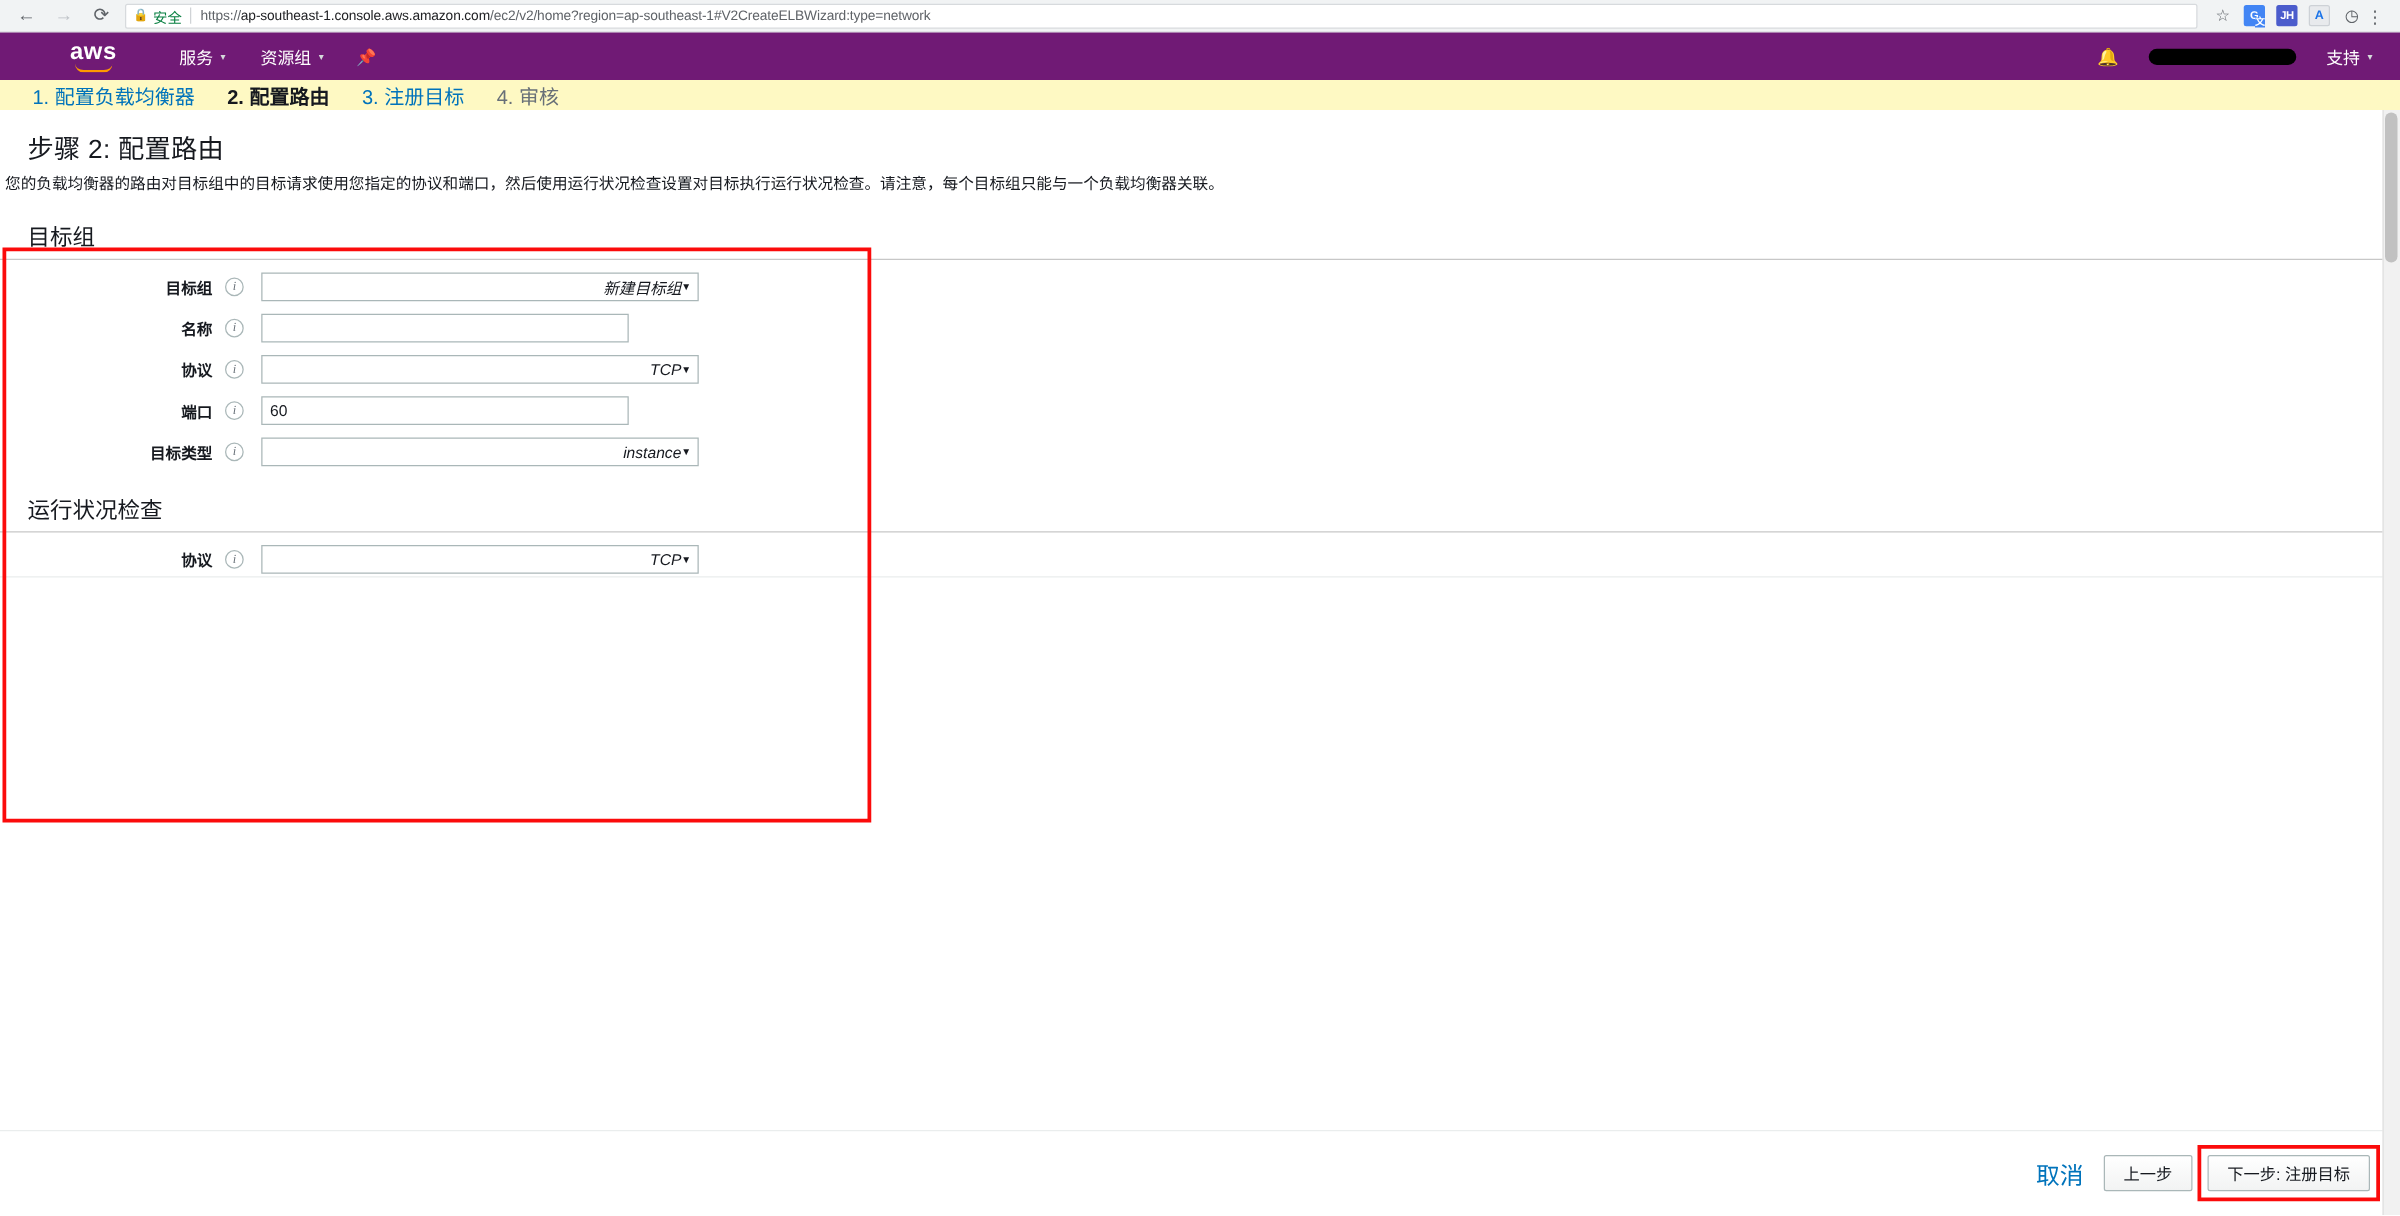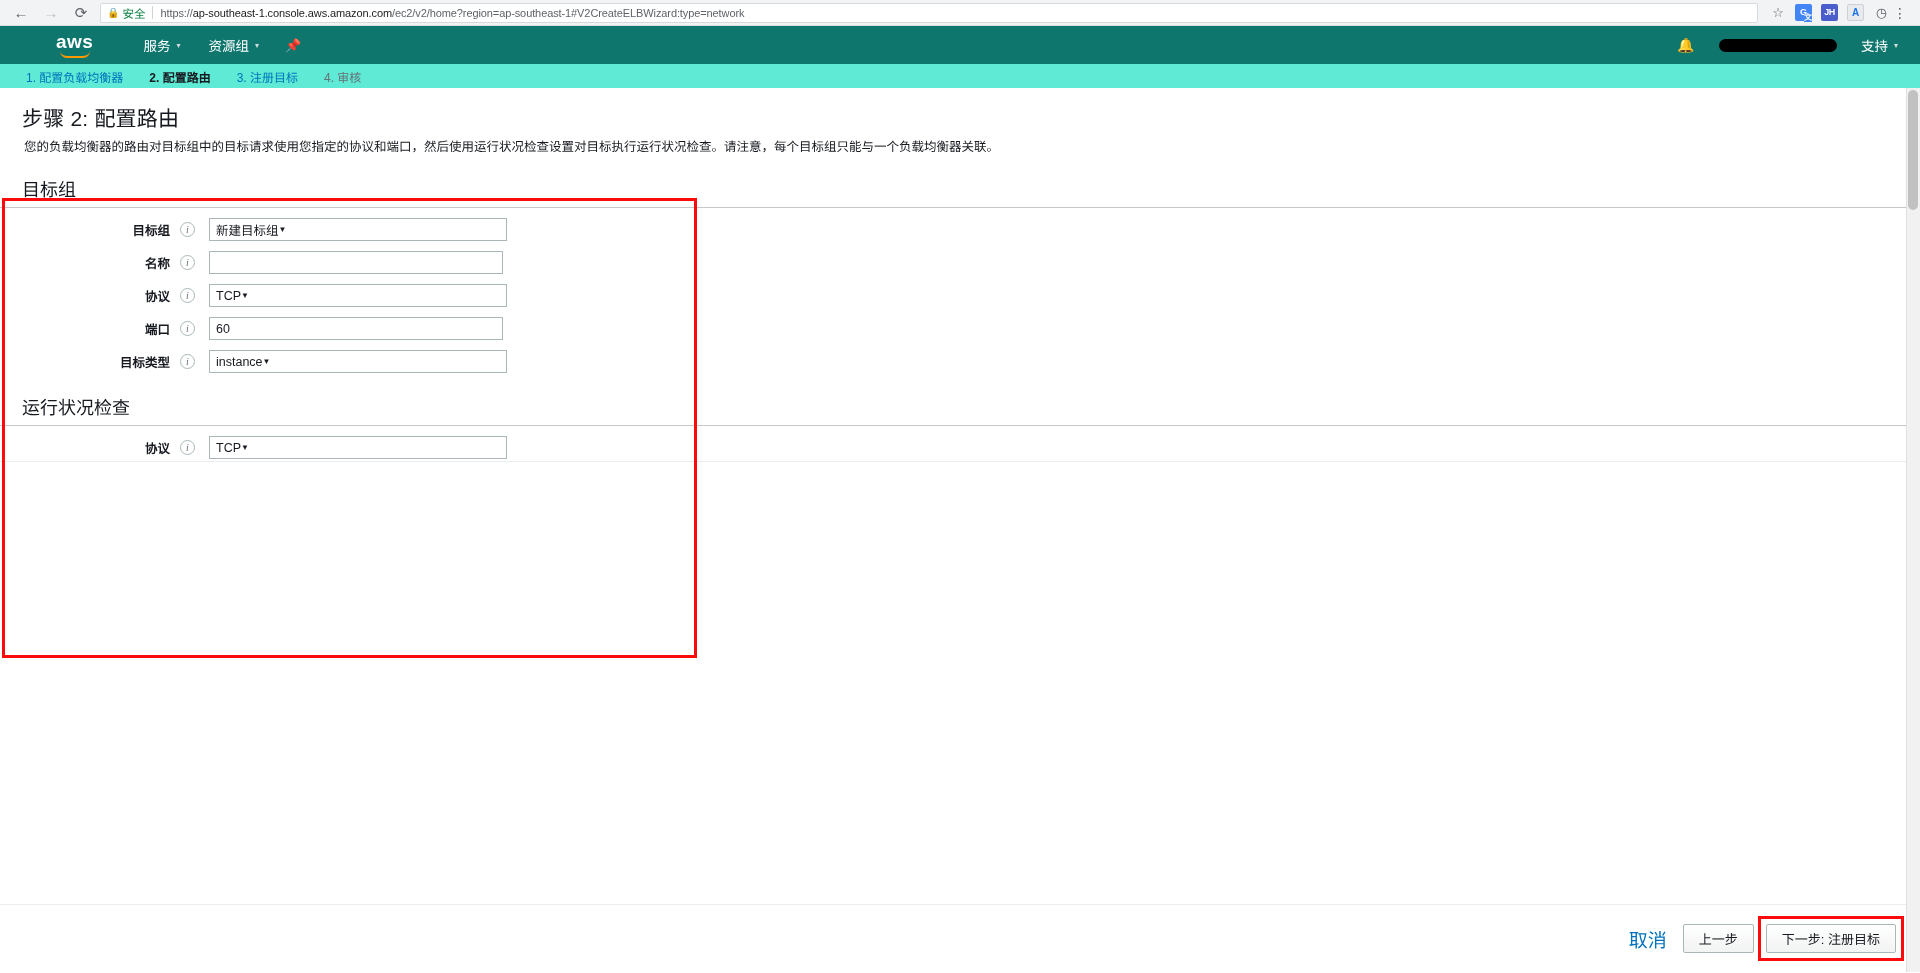--- a/index.html
+++ b/index.html
@@ -82,21 +82,21 @@
     font-size: 8px; color: #fff; background: #4285f4;
   }
   .ext-jh { background: #4b5ccc; letter-spacing: -0.5px; }
   .ext-scan { background: #e8eaed; color: #1a73e8; border: 1px solid #cdd1d6; font-size: 10px; }
   .ext-cam { color: #5f6368; font-size: 13px; background: transparent; }
   .kebab { color: #5f6368; font-size: 14px; padding: 0 5px 0 3px; letter-spacing: 0; line-height: 1; }
 
   
   .aws-nav {
     height: 38px;
-    background: #0f766e;
+    background: #701a75;
     display: flex;
     align-items: center;
     padding: 0 18px 0 0;
     color: #ffffff;
   }
   .aws-logo {
     margin-left: 56px;
     margin-right: 36px;
     display: flex; flex-direction: column; align-items: center;
     line-height: 1;
@@ -128,37 +128,37 @@
     margin: 0 10px;
   }
   .support-item { padding-right: 4px; }
 
   
   .steps {
     height: 24px;
     display: flex; align-items: center;
     padding-left: 26px;
     gap: 26px;
-    font-size: 12px;
-    background: #5eead4;
+    font-size: 16px;
+    background: #fef9c3;
   }
   .step { color: #0073bb; white-space: nowrap; cursor: pointer; }
   .step.current { color: #16191f; font-weight: bold; cursor: default; }
   .step.muted { color: #687078; cursor: default; }
 
   
   .content { position: relative; background: #fff; }
   .page-title {
     font-size: 21px; color: #16191f; font-weight: normal;
     margin: 0; padding: 14px 0 0 22px;
     letter-spacing: 0.2px;
   }
   .page-desc {
     font-size: 12.5px; color: #16191f;
-    padding: 6px 0 0 24px;
+    padding: 6px 0 0 4px;
     line-height: 1.5;
   }
   .section-head {
     font-size: 18px; color: #16191f; font-weight: normal;
     padding: 18px 0 6px 22px;
     margin: 0;
   }
   .divider { height: 1px; background: #c7c7c7; width: 100%; }
   .divider.light { background: #eaeded; }
 
@@ -193,21 +193,21 @@
   .select-box, .text-box {
     height: 23px;
     border: 1px solid #aab7b8;
     background: #ffffff;
     font-size: 12.5px;
     color: #16191f;
     padding: 0 6px;
     display: flex; align-items: center;
     font-family: "Liberation Sans", sans-serif;
   }
-  .select-box { width: 298px; justify-content: flex-start; padding-right: 5px; }
+  .select-box { width: 350px; justify-content: flex-end; padding-right: 5px; font-style: italic; }
   .text-box { width: 294px; }
   .select-box .caret { font-size: 8px; color: #16191f; }
 
   .advanced-toggle {
     display: flex; align-items: center; gap: 9px;
     padding: 16px 0 9px 24px;
     font-size: 15px; color: #0073bb;
     cursor: pointer;
   }
   .advanced-toggle .tri {

